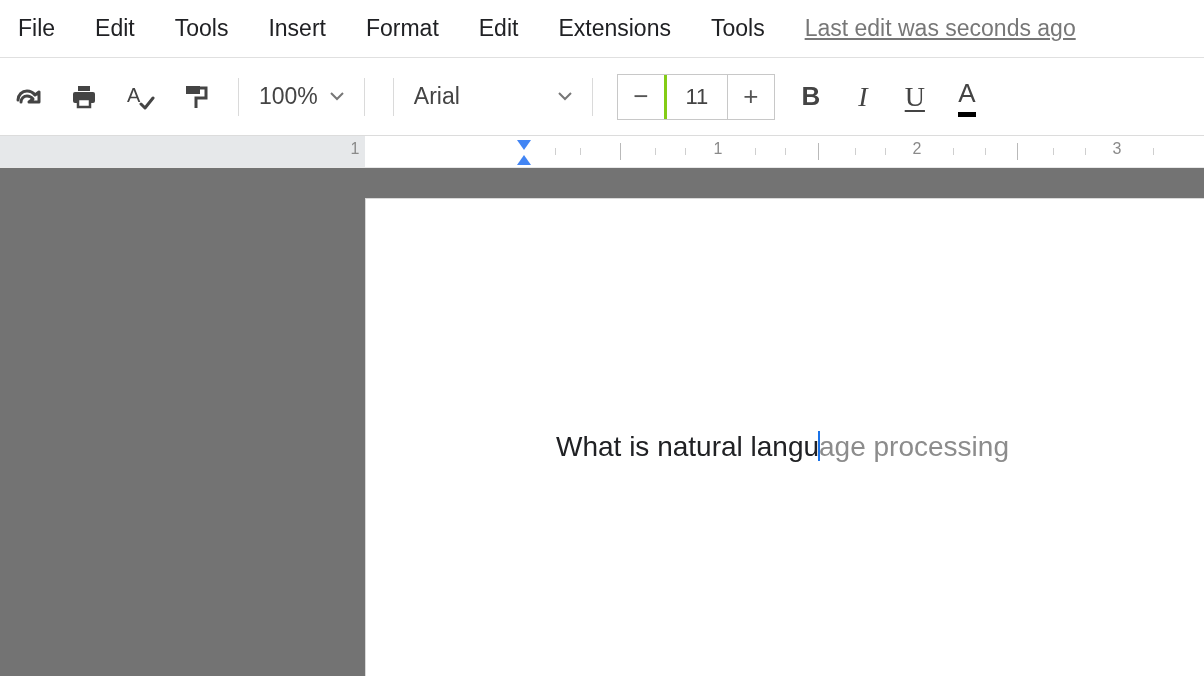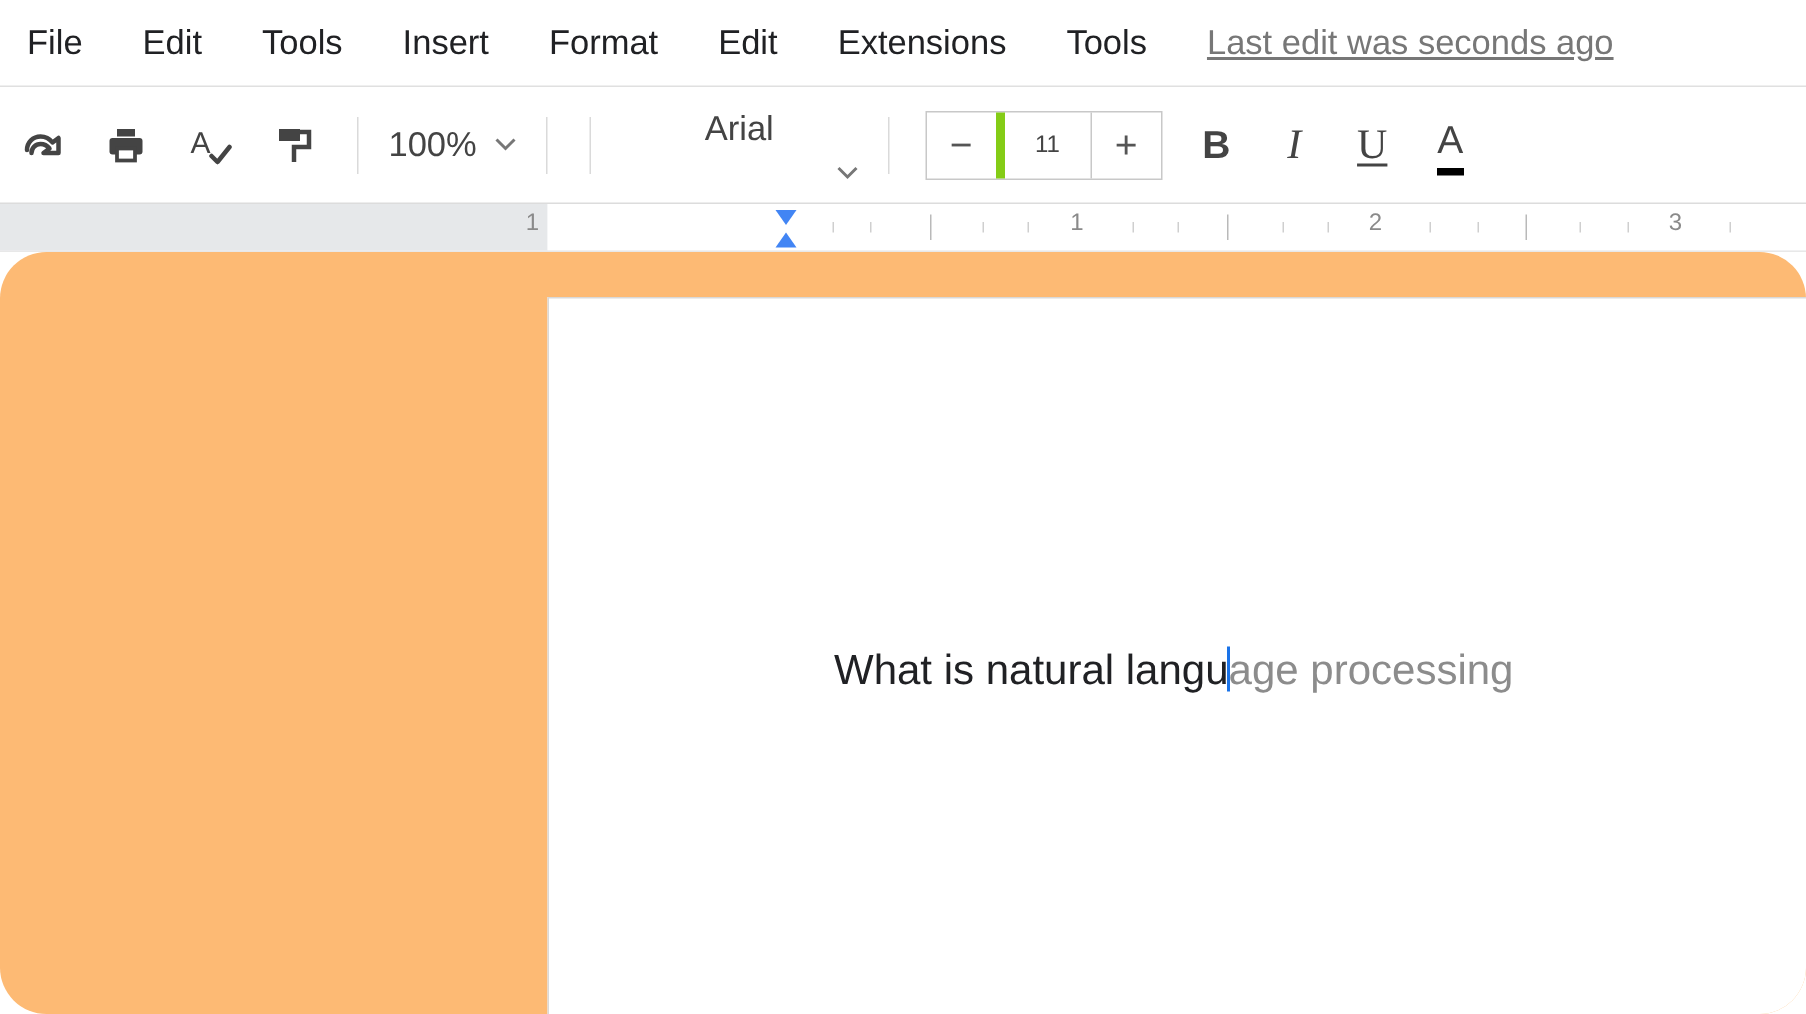--- a/index.html
+++ b/index.html
@@ -88,23 +88,23 @@
     font-size: 26px;
     color: #555;
     font-weight: 400;
   }
   .font-size-box .value {
     width: 64px;
     height: 100%;
     display: flex;
     align-items: center;
     justify-content: center;
-    border-left: 6px solid #84cc16;
+    border-left: 3px solid #84cc16;
     border-right: 1px solid #c8c8c8;
-    font-size: 16px;
+    font-size: 22px;
     color: #444;
   }
   .format-btn {
     width: 44px;
     height: 46px;
     display: flex;
     align-items: center;
     justify-content: center;
     margin: 0 4px;
     cursor: pointer;
@@ -179,25 +179,24 @@
   .indent-marker.down {
     top: 2px;
   }
   .indent-marker.up {
     top: 17px;
   }
   .indent-marker svg { display:block; }
 
   
   .canvas {
-    background: #fdba74;
+    background: #737373;
     height: calc(676px - 58px - 78px - 32px);
     position: relative;
     overflow: hidden;
-    border-radius: 31px;
   }
   .page {
     position: absolute;
     left: 365px;
     top: 30px;
     width: 1200px;
     height: 1500px;
     background: #fff;
     border: 1px solid #d9d9d9;
     box-shadow: 0 0 0 rgba(0,0,0,0);
@@ -284,21 +283,21 @@
           <path d="M1 1 l6 6 l6 -6" fill="none" stroke="#777" stroke-width="2"></path>
         </svg>
     </span>
   </div>
 
   <div class="divider"></div>
 
 
   <div class="divider"></div>
 
-  <div class="font-select" style="min-width:170px;flex-direction:column;">
+  <div class="font-select" style="min-width:170px;">
     <span>Arial</span>
     <span class="chevron" style="margin-left:auto;">
       <svg width="14" height="10" viewBox="0 0 14 10">
           <path d="M1 1 l6 6 l6 -6" fill="none" stroke="#777" stroke-width="2"></path>
         </svg>
     </span>
   </div>
 
   <div class="divider"></div>
 

